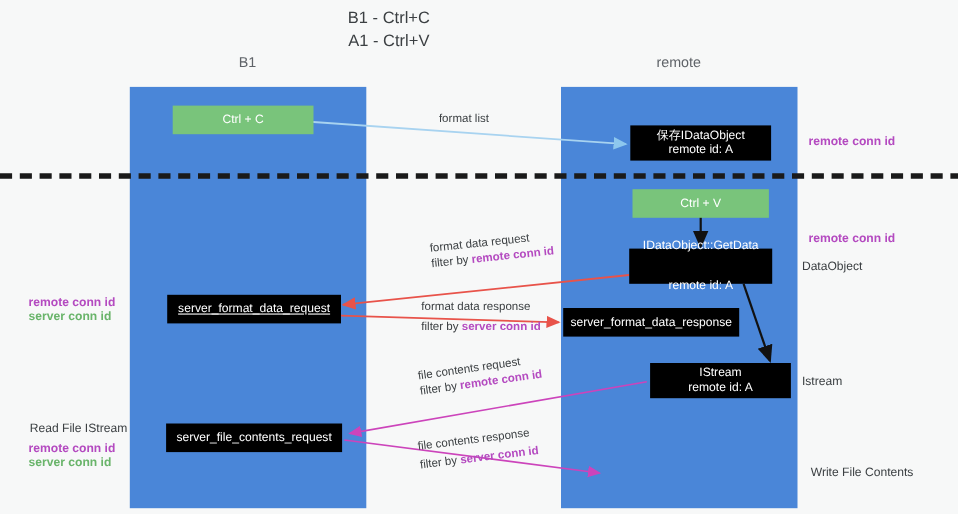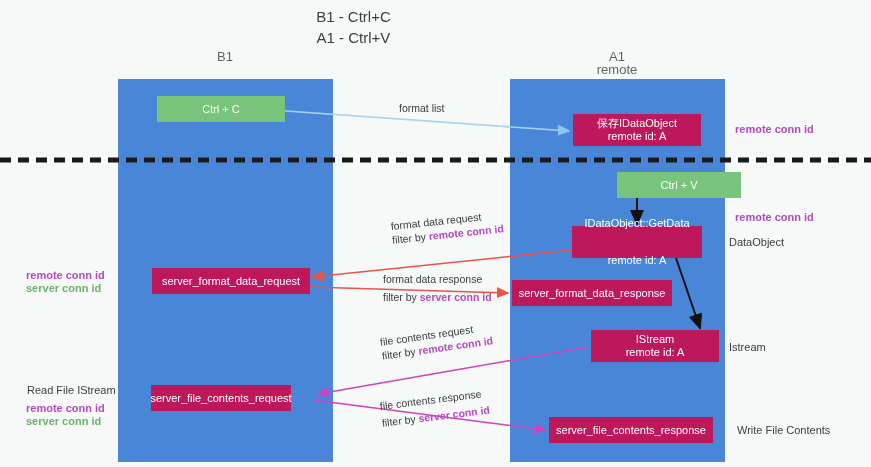--- a/index.html
+++ b/index.html
@@ -64,21 +64,21 @@
     flex-direction: column;
     align-items: center;
     justify-content: center;
     text-align: center;
     color: #ffffff;
     font-size: 11px;
     line-height: 13px;
     padding: 2px 8px;
   }
   .box.green { background: #79c47b; }
-  .box.orange { background: #be185d; align-items: center; }
+  .box.orange { background: #000000; align-items: center; }
   .box .sub { display: block; }
 
   
   .note {
     position: absolute;
     font-size: 11px;
     line-height: 13px;
     white-space: nowrap;
   }
   .note.dark   { color: #3c4043; }
@@ -109,21 +109,20 @@
 
 <div id="canvas">
 
   <div class="title">B1 - Ctrl+C
 A1 - Ctrl+V</div>
 
   <div class="col-head" style="left:145px; top:50px;">
     <span class="l1">B1</span>
   </div>
   <div class="col-head" style="left:537px; top:50px;">
-    <span class="l1">A1</span>
     <span class="l2">remote</span>
   </div>
 
   <div class="lane" id="lane-b1"></div>
   <div class="lane" id="lane-a1"></div>
 
   <svg class="overlay" viewBox="0 0 871 467">
     <defs>
       <marker id="ah-blue" markerWidth="8" markerHeight="8" refX="7" refY="4" orient="auto">
         <path d="M0,0.5 L8,4 L0,7.5 z" fill="#8dc7ee"></path>
@@ -158,49 +157,46 @@
 
   <div class="box green" style="left:157px; top:96px; width:128px; height:26px;">
     <span>Ctrl + C</span>
   </div>
 
   <div class="box orange" style="left:573px; top:114px; width:128px; height:32px;">
     <span>保存IDataObject</span>
     <span class="sub">remote id: A</span>
   </div>
 
-  <div class="box green" style="left:575px; top:172px; width:124px; height:26px;margin-left:42px;">
+  <div class="box green" style="left:575px; top:172px; width:124px; height:26px;">
     <span>Ctrl + V</span>
   </div>
 
   <div class="box orange" style="left:572px; top:226px; width:130px; height:32px;gap:24px;">
     <span>IDataObject::GetData</span>
     <span class="sub">remote id: A</span>
   </div>
 
-  <div class="box orange" style="left:152px; top:268px; width:158px; height:26px;">
+  <div class="box orange" style="left:152px; top:268px; width:158px; height:26px;text-decoration:underline;">
     <span>server_format_data_request</span>
   </div>
 
   <div class="box orange" style="left:512px; top:280px; width:160px; height:26px;">
     <span>server_format_data_response</span>
   </div>
 
   <div class="box orange" style="left:591px; top:330px; width:128px; height:32px;">
     <span>IStream</span>
     <span class="sub">remote id: A</span>
   </div>
 
-  <div class="box orange" style="left:151px; top:385px; width:140px; height:26px;">
+  <div class="box orange" style="left:151px; top:385px; width:160px; height:26px;">
     <span>server_file_contents_request</span>
   </div>
 
-  <div class="box orange" style="left:549px; top:417px; width:164px; height:26px;">
-    <span>server_file_contents_response</span>
-  </div>
 
   <div class="edge-label" style="left:399px; top:101px;">
     <span>format list</span>
   </div>
 
   <div class="edge-label" style="left:390px; top:219px; transform:rotate(-6deg); transform-origin:left top;">
     <div>format data request</div>
     <div><span>filter by </span><span class="hl-purple">remote conn id</span></div>
   </div>
 

